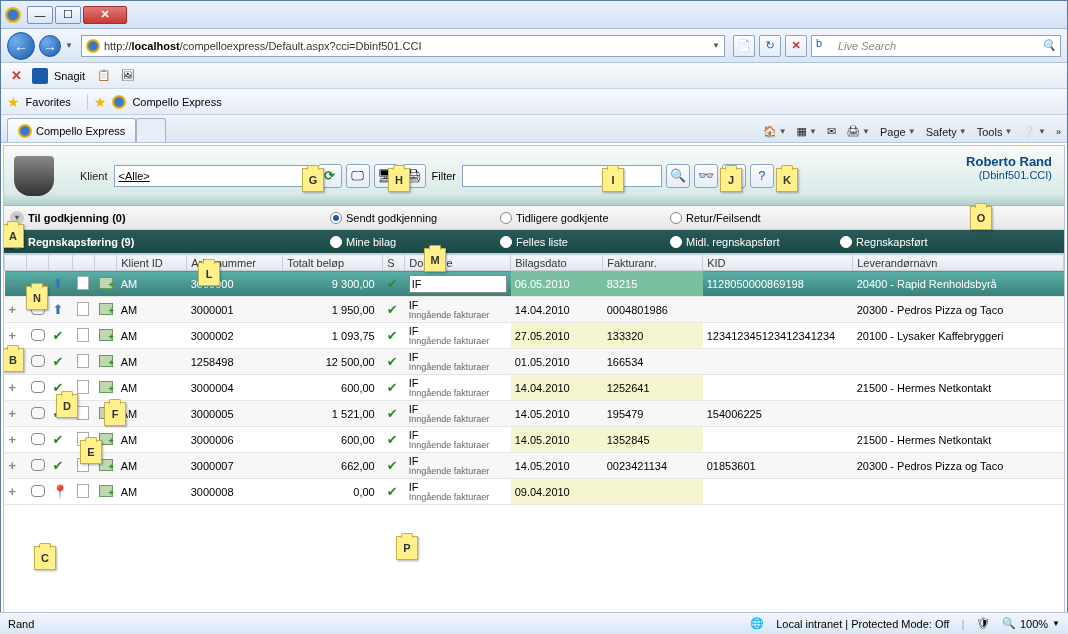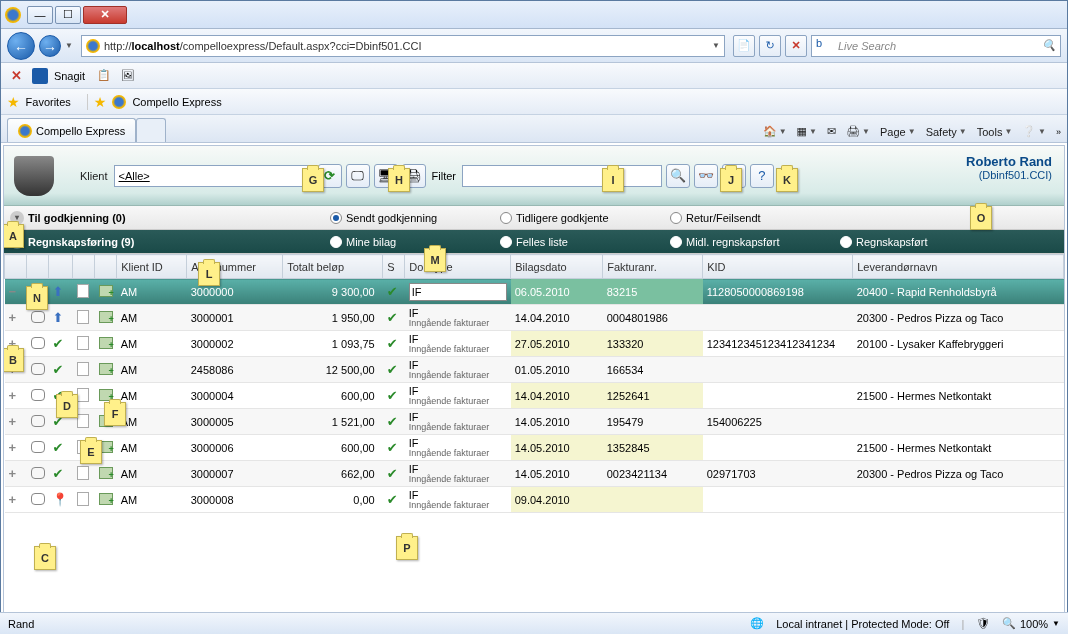--- a/index.html
+++ b/index.html
@@ -67,21 +67,21 @@
 .acc-chevron { width: 14px; height: 14px; border-radius: 50%; background: #ccc; display: flex; align-items: center; justify-content: center; font-size: 8px; color: #555; }
 .accordion-dark .acc-chevron { background: #5a8a88; color: #fff; }
 .radio-opt { display: flex; align-items: center; gap: 4px; min-width: 150px; }
 .radio-circle { width: 12px; height: 12px; border: 1px solid #888; border-radius: 50%; background: #fff; display: flex; align-items: center; justify-content: center; }
 .radio-circle.checked::after { content: ""; width: 6px; height: 6px; border-radius: 50%; background: #1a5aa8; }
 .accordion-dark .radio-circle { border-color: #fff; }
 .accordion-dark .radio-circle.checked::after { background: #fff; }
 
 
 .tbl { width: 100%; border-collapse: collapse; }
-.tbl th { height: 24px; background: linear-gradient(#f5f7fa, #e2e8f0); border: 1px solid #c5cfda; text-align: left; padding: 0 4px; font-weight: normal; color: #333; white-space: nowrap; overflow: hidden; }
+.tbl th { height: 16px; background: linear-gradient(#f5f7fa, #e2e8f0); border: 1px solid #c5cfda; text-align: left; padding: 0 4px; font-weight: normal; color: #333; white-space: nowrap; overflow: hidden; }
 .tbl td { height: 26px; border-bottom: 1px solid #e5e5e5; padding: 0 4px; white-space: nowrap; overflow: hidden; }
 .tbl tr.alt td { background: #f7f7f7; }
 .tbl tr.sel td { background: linear-gradient(#5ab0a8, #3a8078); color: #fff; }
 .tbl td.num { text-align: right; padding-right: 8px; }
 .tbl td.hl { background: #f5f5d0; }
 .tbl tr.sel td.hl { background: #7ac0a0; }
 .plus { color: #888; font-size: 13px; font-weight: bold; }
 .bubble { width: 14px; height: 12px; border: 1px solid #888; border-radius: 4px; display: inline-block; }
 .arrow-up { color: #3a70c0; font-size: 13px; }
 .check-green { color: #2a8a2a; font-size: 13px; }
@@ -339,21 +339,21 @@
           <td>123412345123412341234</td>
           <td>20100 - Lysaker Kaffebryggeri</td>
         </tr>
         <tr class="alt">
           <td><span class="plus">+</span></td>
           <td><span class="bubble"></span></td>
           <td><span class="check-green">✔</span></td>
           <td><span class="page-ico"></span></td>
           <td><span class="folder-plus"></span></td>
           <td>AM</td>
-          <td>2458086</td>
+          <td>1258498</td>
           <td class="num">12 500,00</td>
           <td><span class="check-green">✔</span></td>
           <td>
             <div class="doktype-main">IF</div>
             <div class="doktype-sub">Inngående fakturaer</div>
           </td>
           <td class="hl">01.05.2010</td>
           <td class="hl">166534</td>
           <td></td>
           <td></td>
@@ -424,21 +424,21 @@
           <td>AM</td>
           <td>3000007</td>
           <td class="num">662,00</td>
           <td><span class="check-green">✔</span></td>
           <td>
             <div class="doktype-main">IF</div>
             <div class="doktype-sub">Inngående fakturaer</div>
           </td>
           <td class="hl">14.05.2010</td>
           <td class="hl">0023421134</td>
-          <td>02971703</td>
+          <td>01853601</td>
           <td>20300 - Pedros Pizza og Taco</td>
         </tr>
         <tr>
           <td><span class="plus">+</span></td>
           <td><span class="bubble"></span></td>
           <td><span class="check-green">📍</span></td>
           <td><span class="page-ico"></span></td>
           <td><span class="folder-plus"></span></td>
           <td>AM</td>
           <td>3000008</td>

